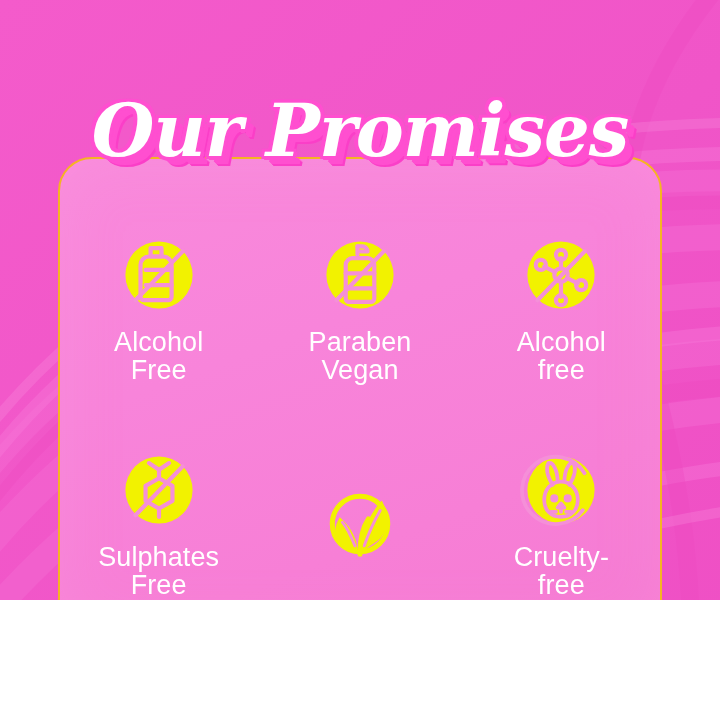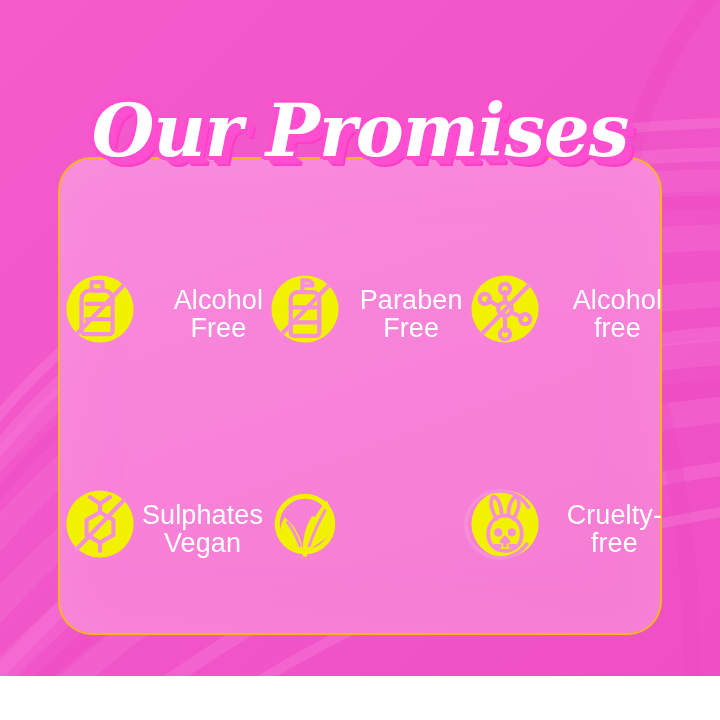--- a/index.html
+++ b/index.html
@@ -3,21 +3,21 @@
 <meta charset="utf-8">
 <style>
   * { margin:0; padding:0; box-sizing:border-box; }
   html, body {
     width:720px; height:720px;
     overflow:hidden;
     font-family:"Liberation Sans", sans-serif;
   }
   #stage {
     position:relative;
-    width:720px; height:676px;
+    width:720px; height:600px;
     background:#0369a1;
     overflow:hidden;
   }
   
   #bg-swirl {
     position:absolute; inset:0;
     width:720px; height:720px;
   }
   
   #card {
@@ -55,23 +55,23 @@
     position:absolute;
     left:58px; top:190px;
     width:604px; height:430px;
     display:grid;
     grid-template-columns:repeat(3,1fr);
     grid-template-rows:repeat(2,1fr);
     z-index:3;
   }
   .promise {
     display:flex;
-    flex-direction:row;
+    flex-direction:column;
     align-items:center;
-    justify-content:space-between;
+    justify-content:center;
     padding-top:22px;
   }
   .badge {
     width:84px; height:84px;
     display:block;
   }
   .promise-label {
     margin-top:12px;
     color:#FFFFFF;
     font-size:27px;
@@ -149,21 +149,21 @@
         <g fill="none" stroke="#F58FD8" stroke-width="5" stroke-linecap="round" stroke-linejoin="round">
           <path d="M47 16 h6 a6 6 0 0 1 6 6 h-8"></path>
           <path d="M47 16 v10"></path>
           <path d="M41 30 h18 a8 8 0 0 1 8 8 v40 a4 4 0 0 1 -4 4 h-26 a4 4 0 0 1 -4 -4 v-40 a8 8 0 0 1 8 -8 z"></path>
           <path d="M33 48 h34"></path>
           <path d="M33 66 h34"></path>
           <path d="M22 80 L78 22"></path>
         </g>
       </svg>
       <div class="promise-label">Paraben
-Free</div>
+Vegan</div>
     </div>
 
     <div class="promise">
       <svg class="badge" viewBox="0 0 100 100">
         <circle cx="50" cy="50" r="40" fill="#F2F200"></circle>
         <g fill="none" stroke="#F58FD8" stroke-width="5" stroke-linecap="round" stroke-linejoin="round">
           <circle cx="50" cy="50" r="8"></circle>
           <path d="M50 58 v18"></path>
           <path d="M42 46 L30 40"></path>
           <path d="M50 42 v-12"></path>
@@ -185,21 +185,21 @@
         <g fill="none" stroke="#F58FD8" stroke-width="5" stroke-linecap="round" stroke-linejoin="round">
           <path d="M50 36 L66 45 L66 63 L50 72 L34 63 L34 45 Z"></path>
           <path d="M50 36 v-10"></path>
           <path d="M50 26 L38 18"></path>
           <path d="M50 26 L62 18"></path>
           <path d="M50 72 v10"></path>
           <path d="M22 80 L78 22"></path>
         </g>
       </svg>
       <div class="promise-label">Sulphates
-Vegan</div>
+Free</div>
     </div>
 
     <div class="promise">
       <svg class="badge" viewBox="0 0 100 100">
         <g fill="none" stroke="#F2F200" stroke-width="6" stroke-linecap="round" stroke-linejoin="round">
           <circle cx="50" cy="50" r="33"></circle>
         </g>
         <g fill="#F2F200">
           <path d="M52 84 C52 62 58 42 76 22 C86 42 84 62 68 72 C62 76 56 80 52 84 Z"></path>
           <path d="M48 84 C46 70 42 56 26 42 C16 58 20 72 34 78 C40 81 45 82 48 84 Z"></path>

